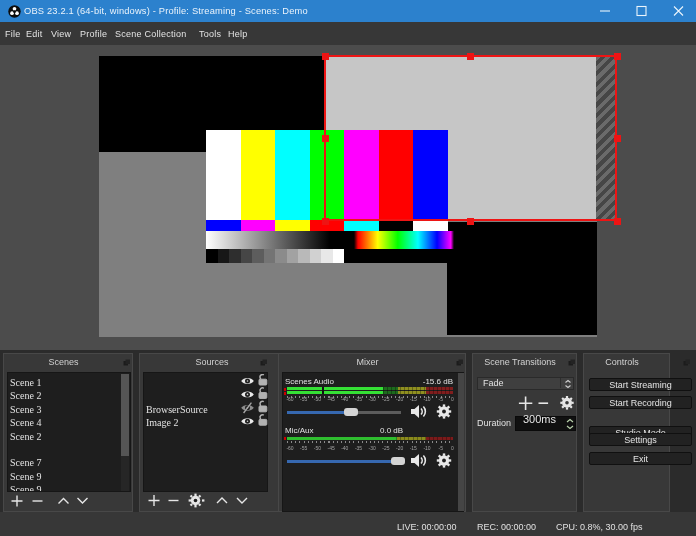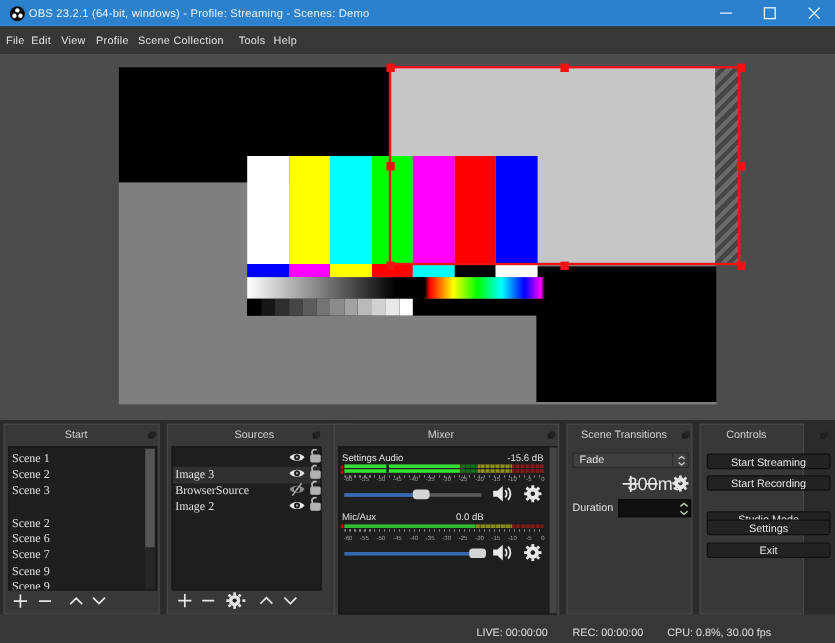--- a/index.html
+++ b/index.html
@@ -123,31 +123,31 @@
 <div class="abs hd" style="left:321.5px;top:134.5px"></div>
 <div class="abs hd" style="left:614px;top:134.5px"></div>
 <div class="abs hd" style="left:321.5px;top:217.5px"></div>
 <div class="abs hd" style="left:467px;top:217.5px"></div>
 <div class="abs hd" style="left:614px;top:217.5px"></div>
 
 <div class="abs" id="dockarea"></div>
 <div class="abs" style="left:0;top:512px;width:696px;height:24px;background:#373737"></div>
 
 <div class="abs panel" style="left:3px;width:130px">
-  <div class="abs ptitle">Start</div>
+  <div class="abs ptitle">Scenes</div>
   <svg class="abs float" style="left:119px">
       <rect x="0.5" y="2" width="4.5" height="4.5" fill="#1c1c1c"></rect>
       <rect x="2.5" y="0.5" width="4.5" height="4.5" fill="#232323"></rect>
     </svg>
   <div class="abs listbox" style="left:3px;top:18px;width:124px;height:120px">
     <div class="abs li" style="top:3px">Scene 1</div>
     <div class="abs li" style="top:16.4px">Scene 2</div>
     <div class="abs li" style="top:29.8px">Scene 3</div>
+    <div class="abs li" style="top:43.2px">Scene 4</div>
     <div class="abs li" style="top:56.6px">Scene 2</div>
-    <div class="abs li" style="top:70px">Scene 6</div>
     <div class="abs li" style="top:83.4px">Scene 7</div>
     <div class="abs li" style="top:96.8px">Scene 9</div>
     <div class="abs li" style="top:110.2px">Scene 9</div>
     <div class="abs" style="right:1px;top:1px;width:8px;height:118px;background:#262626"></div>
     <div class="abs" style="right:1px;top:1px;width:8px;height:82px;background:#555"></div>
   </div>
   <svg class="abs" style="left:6px;top:140px" width="90" height="14" viewBox="0 0 90 14">
     <g stroke="#e6e6e6" stroke-width="1.4" fill="none">
       <path d="M7 1.5 v11 M1.5 7 h11"></path>
       <path d="M22.5 7 h10"></path>
@@ -157,21 +157,20 @@
   </svg>
 </div>
 
 <div class="abs panel" style="left:139px;width:155px">
   <div class="abs ptitle">Sources</div>
   <svg class="abs float" style="left:120px">
       <rect x="0.5" y="2" width="4.5" height="4.5" fill="#1c1c1c"></rect>
       <rect x="2.5" y="0.5" width="4.5" height="4.5" fill="#232323"></rect>
     </svg>
   <div class="abs listbox" style="left:3px;top:18px;width:125px;height:120px">
-    <div class="abs li" style="top:16.4px;background:#303030">Image 3</div>
     <div class="abs li" style="top:29.8px">BrowserSource</div>
     <div class="abs li" style="top:43.2px">Image 2</div>
   </div>
   <svg class="abs" style="left:7px;top:139px" width="114" height="16" viewBox="0 0 114 16">
     <g stroke="#e6e6e6" stroke-width="1.4" fill="none">
       <path d="M7 2 v11 M1.5 7.5 h11"></path>
       <path d="M21.5 7.5 h10"></path>
       <path d="M70 10 l5 -5 l5 5"></path>
       <path d="M90 5 l5 5 l5 -5"></path>
     </g>
@@ -217,21 +216,21 @@
 
 <div class="abs panel" style="left:278px;width:188px">
   <div class="abs ptitle">Mixer</div>
   <svg class="abs float" style="left:177px">
       <rect x="0.5" y="2" width="4.5" height="4.5" fill="#1c1c1c"></rect>
       <rect x="2.5" y="0.5" width="4.5" height="4.5" fill="#232323"></rect>
     </svg>
   <div class="abs listbox" style="left:3px;top:18px;width:182px;height:140px"></div>
   <div class="abs" style="left:179px;top:19px;width:6px;height:138px;background:#454545"></div>
 </div>
-<div class="abs mlabel" style="left:285px;top:377px">Settings Audio</div>
+<div class="abs mlabel" style="left:285px;top:377px">Scenes Audio</div>
 <div class="abs mlabel" style="left:380px;top:377px;width:73px;text-align:right">-15.6 dB</div>
 
 <div class="abs" style="left:284px;top:388px;width:2px;height:3px;background:#c00"></div>
 <div class="abs" style="left:284px;top:392px;width:2px;height:3px;background:#c00"></div>
 <div class="abs mbar" style="top:387.3px"></div>
 <div class="abs mbar" style="top:391.2px"></div>
 <div class="abs mtick" style="left:383px;top:387.3px;width:70px;height:7px;"></div>
 <div class="abs" style="left:322px;top:387.3px;width:1.6px;height:7px;background:#131313"></div>
 <div class="abs ruler" style="left:287px;top:395.8px;width:166px"></div>
 <svg class="abs" style="left:284px;top:395px" width="172" height="8" viewBox="0 0 172 8">
@@ -351,21 +350,21 @@
     <rect x="44.3" y="5.7" width="2.2" height="2.2"></rect>
     <rect x="55.5" y="5.7" width="2.2" height="2.2"></rect>
     <rect x="45.8" y="1.6" width="2.2" height="2.2" transform="rotate(45 46.9 2.7)"></rect>
     <rect x="54" y="1.6" width="2.2" height="2.2" transform="rotate(-45 55.1 2.7)"></rect>
     <rect x="45.8" y="9.8" width="2.2" height="2.2" transform="rotate(-45 46.9 10.9)"></rect>
     <rect x="54" y="9.8" width="2.2" height="2.2" transform="rotate(45 55.1 10.9)"></rect>
   </g>
 </svg>
 <div class="abs" style="left:477px;top:417px;height:13px;line-height:13px;font-size:9px;color:#e2e2e2">Duration</div>
 <div class="abs" style="left:515px;top:416px;width:61px;height:15px;background:#101010;border:1px solid #0a0a0a;box-sizing:border-box"></div>
-<div class="abs" style="left:523px;top:397px;height:13px;line-height:13px;font-size:15px;color:#e6e6e6">300ms</div>
+<div class="abs" style="left:523px;top:413px;height:13px;line-height:13px;font-size:11px;color:#e6e6e6">300ms</div>
 <svg class="abs" style="left:564px;top:417px" width="12" height="14" viewBox="0 0 12 14">
   <g stroke="#b9d2ab" stroke-width="1.2" fill="none">
     <path d="M3 5 L6 2.5 L9 5"></path>
       <path d="M3 9 L6 11.5 L9 9"></path>
   </g>
 </svg>
 
 <div class="abs panel" style="left:583px;width:87px">
   <div class="abs ptitle">Controls</div>
   <svg class="abs float" style="left:99px">

